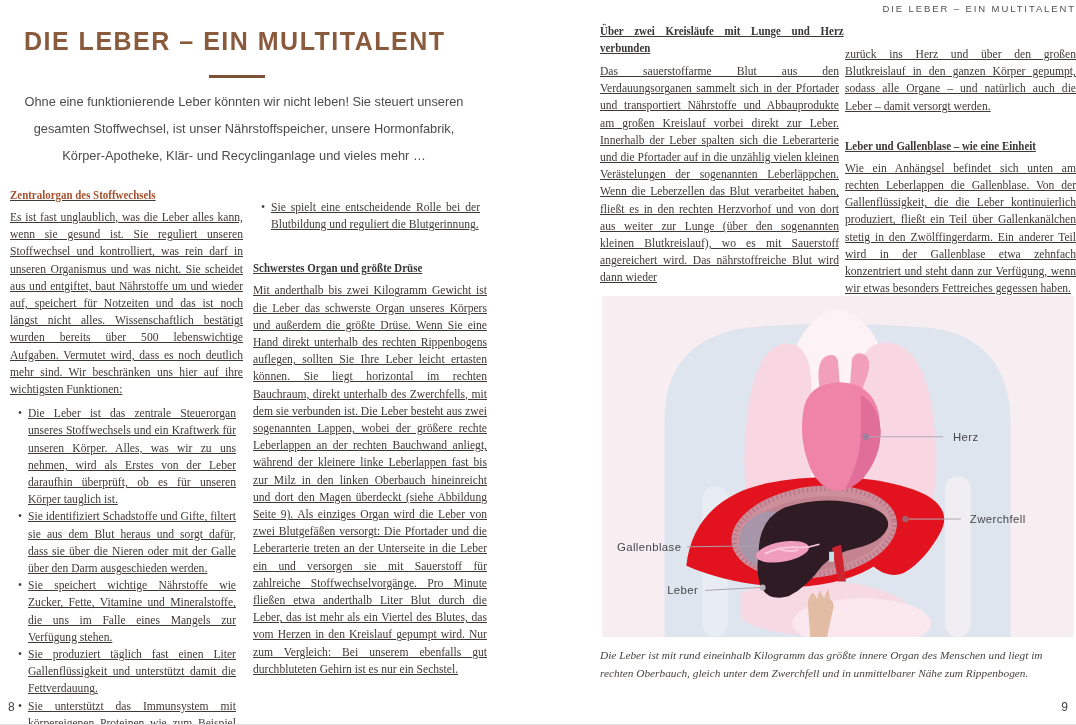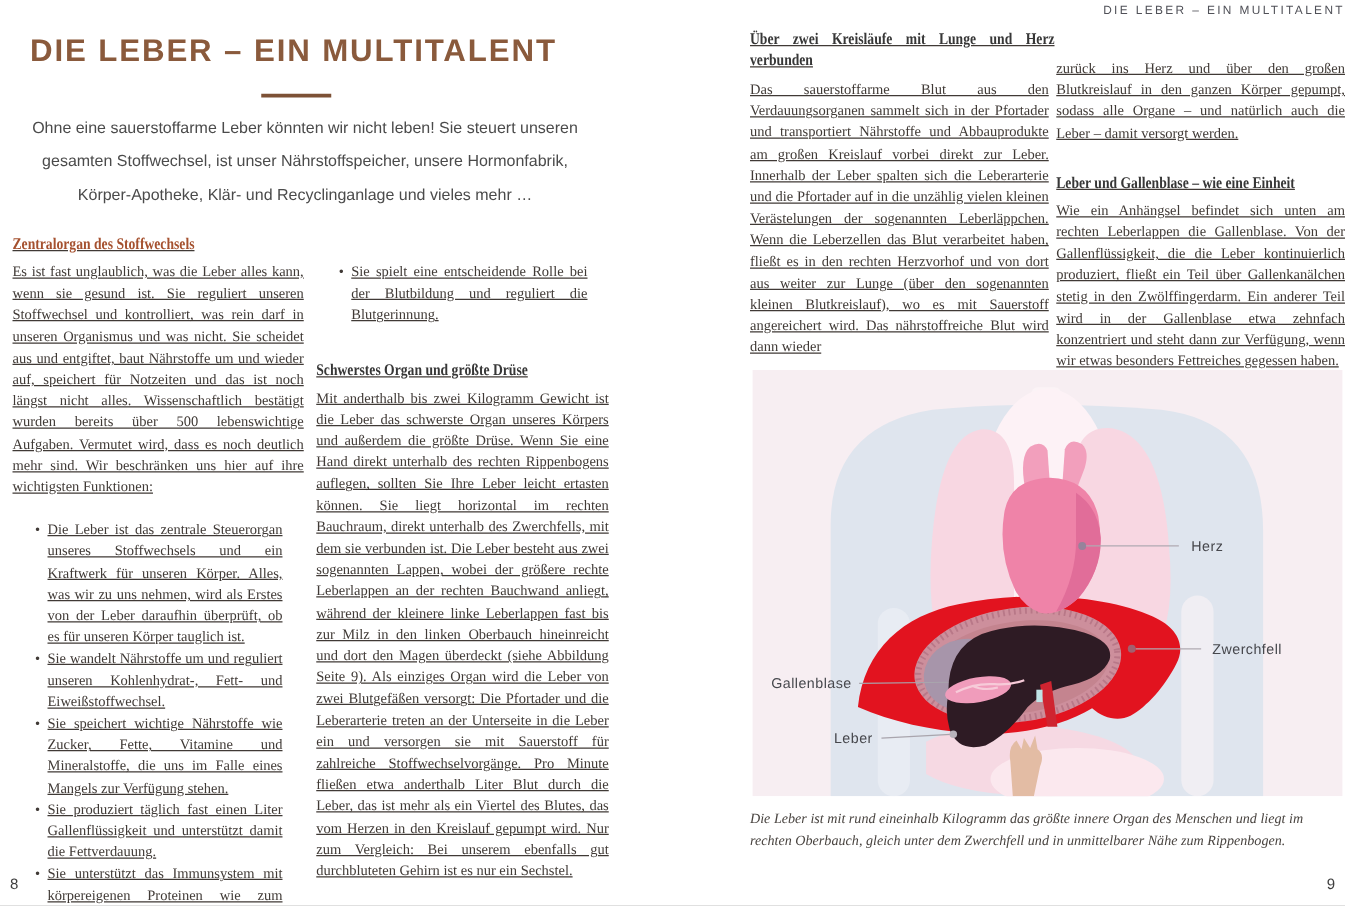--- a/index.html
+++ b/index.html
@@ -29,21 +29,21 @@
     margin:0 0 6px 0;
   }
   .h-sans.wrap2{white-space:normal;width:290px;margin-bottom:7px;}
   .h-rust{color:#a5512f;}
   .serif, .serif p, .bullets li{
     font-family:"Liberation Serif","DejaVu Serif",serif;
     font-size:11.6px;line-height:17.2px;color:#403a36;
     text-align:justify;hyphens:auto;
   }
   .serif p{margin:0;}
-  ul.bullets{list-style:none;margin:17px;padding:0;}
+  ul.bullets{list-style:none;margin:7px;padding:0;}
   ul.bullets li{position:relative;padding-left:11px;}
   ul.bullets li::before{content:"\2022";position:absolute;left:1px;top:0;color:#403a36;}
   .gap-lg{margin-top:26px;}
   .gap-md{margin-top:22px;}
   
   .running-header{
     right:0;top:3px;font-size:9.5px;letter-spacing:1.9px;color:#505158;
     white-space:nowrap;
   }
   .figure{left:600px;top:296px;width:476px;height:341px;}
@@ -56,28 +56,28 @@
   .pn{font-size:12px;color:#3e3e3e;top:700px;}
   .pn-left{left:8px;}
   .pn-right{right:8px;}
   .bottom-rule{left:0;right:0;bottom:0;height:1px;background:#e0e0e0;}
 </style>
 </head>
 <body>
 
 <div class="abs title">DIE LEBER – EIN MULTITALENT</div>
 <div class="abs title-rule"></div>
-<div class="abs lead">Ohne eine sauerstoffarme Leber könnten wir nicht leben! Sie steuert unseren gesamten Stoffwechsel, ist unser Nährstoffspeicher, unsere Hormonfabrik, Körper-Apotheke, Klär- und Recyclinganlage und vieles mehr …</div>
+<div class="abs lead">Ohne eine funktionierende Leber könnten wir nicht leben! Sie steuert unseren gesamten Stoffwechsel, ist unser Nährstoffspeicher, unsere Hormonfabrik, Körper-Apotheke, Klär- und Recyclinganlage und vieles mehr …</div>
 
 <div class="col colL1 serif">
   <h3 class="h-sans h-rust">Zentralorgan des Stoffwechsels</h3>
   <p>Es ist fast unglaublich, was die Leber alles kann, wenn sie gesund ist. Sie reguliert unseren Stoffwechsel und kontrolliert, was rein darf in unseren Organismus und was nicht. Sie scheidet aus und entgiftet, baut Nährstoffe um und wieder auf, speichert für Notzeiten und das ist noch längst nicht alles. Wissenschaftlich bestätigt wurden bereits über 500 lebenswichtige Aufgaben. Vermutet wird, dass es noch deutlich mehr sind. Wir beschränken uns hier auf ihre wichtigsten Funktionen:</p>
   <ul class="bullets">
     <li>Die Leber ist das zentrale Steuerorgan unseres Stoffwechsels und ein Kraftwerk für unseren Körper. Alles, was wir zu uns nehmen, wird als Erstes von der Leber daraufhin überprüft, ob es für unseren Körper tauglich ist.</li>
-    <li>Sie wandelt Nährstoffe um und reguliert unseren Kohlenhydrat-, Fett- und Eiweißstoffwechsel.</li>
+    <li>Sie identifiziert Schadstoffe und Gifte, filtert sie aus dem Blut heraus und sorgt dafür, dass sie über die Nieren oder mit der Galle über den Darm ausgeschieden werden.</li>
     <li>Sie speichert wichtige Nährstoffe wie Zucker, Fette, Vitamine und Mineralstoffe, die uns im Falle eines Mangels zur Verfügung stehen.</li>
     <li>Sie produziert täglich fast einen Liter Gallenflüssigkeit und unterstützt damit die Fettverdauung.</li>
     <li>Sie unterstützt das Immunsystem mit körpereigenen Proteinen wie zum Beispiel Albumin.</li>
   </ul>
 </div>
 
 <div class="col colL2 serif">
   <ul class="bullets" style="padding-top:6px">
     <li>Sie spielt eine entscheidende Rolle bei der Blutbildung und reguliert die Blutgerinnung.</li>
   </ul>

